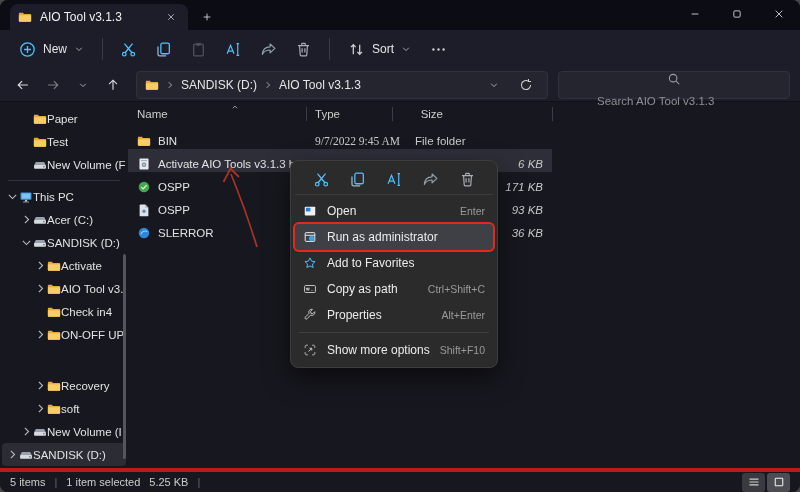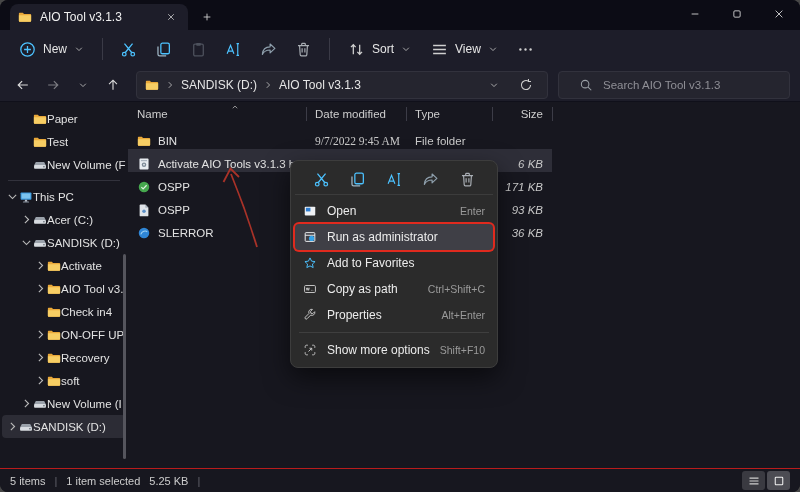--- a/index.html
+++ b/index.html
@@ -30,21 +30,21 @@
   .chev{display:inline-block;width:10px;height:10px;}
   .chev svg{width:100%;height:100%;display:block;}
 
   
   .navbar{height:34px;background:#1d1d29;display:flex;align-items:center;padding:0 10px;gap:4px;border-bottom:1px solid #10101a;}
   .nbtn{width:26px;height:26px;display:flex;align-items:center;justify-content:center;border-radius:4px;}
   .nbtn.dim{opacity:.5;}
   .breadcrumb{flex:1;height:28px;background:#25252f;border:1px solid #32323d;border-radius:4px;display:flex;align-items:center;padding:0 8px;gap:6px;margin:0 6px;}
   .crumb{color:#e6e6e6;white-space:nowrap;}
   .bc-spacer{flex:1;}
-  .searchbox{width:232px;height:28px;background:#25252f;border:1px solid #32323d;border-radius:4px;display:flex;align-items:center;padding:0 20px;gap:8px;}
+  .searchbox{width:232px;height:28px;background:#25252f;border:1px solid #32323d;border-radius:4px;display:flex;align-items:center;padding:0 8px;gap:8px;flex-direction:column;}
   .searchbox input{flex:1;background:transparent;border:none;outline:none;color:#bdbdbd;font-size:11.5px;font-family:"Liberation Sans",sans-serif;}
   .searchbox input::placeholder{color:#8f8f96;}
 
   
   .app-body{display:flex;height:366px;background:#17171f;}
   .sidebar{width:128px;position:relative;padding-top:5px;overflow:hidden;flex:none;}
   .sb-item{height:23px;display:flex;align-items:center;gap:0;white-space:nowrap;font-size:11.5px;color:#e2e2e2;border-radius:4px;margin:0 2px;}
   .sb-item .chevslot{width:13px;height:13px;flex:none;display:flex;align-items:center;justify-content:center;}
   .sb-item .lbl{overflow:hidden;}
   .sb-item.sel{background:#2c2c35;}
@@ -78,21 +78,21 @@
   .ctx-item{height:26px;display:flex;align-items:center;gap:10px;padding:0 8px;border-radius:4px;font-size:12px;color:#ececec;position:relative;}
   .ctx-item .short{margin-left:auto;color:#9a9a9a;font-size:10.5px;}
   .ctx-item.hl{background:#3f3f46;}
   .ctx-item.red-box{box-shadow:0 0 0 2px var(--red,#e02a1e);}
   .ctx-div{height:1px;background:#3f3f3f;margin:4px 4px;}
 
   
   .arrow-overlay{position:absolute;inset:0;pointer-events:none;z-index:30;}
 
   
-  .statusbar{height:24px;border-top:1px solid #b91c1c;background:#17171f;display:flex;align-items:center;padding:0 10px;gap:9px;font-size:11px;color:#cdcdcd;}
+  .statusbar{height:24px;border-top:4px solid #b91c1c;background:#17171f;display:flex;align-items:center;padding:0 10px;gap:9px;font-size:11px;color:#cdcdcd;}
   .st-sep{color:#63636b;}
   .st-right{margin-left:auto;display:flex;gap:2px;}
   .vtoggle{width:23px;height:19px;display:flex;align-items:center;justify-content:center;border-radius:3px;background:#3a3a41;}
   .vtoggle.active{background:#4c4c53;}
 </style>
 </head>
 <body>
 
 <div class="window">
 
@@ -217,33 +217,20 @@
             <path d="M11 3.5v9M8.8 10.2L11 12.5l2.2-2.3" stroke="#cfcfcf" fill="none" stroke-width="1.2"></path>
           </svg>
         </span>
       <span>Sort</span>
       <span class="chev">
           <svg viewBox="0 0 16 16">
             <path d="M3.5 6l4.5 4.5L12.5 6" stroke="#b9b9b9" stroke-width="1.4" fill="none"></path>
           </svg>
         </span>
     </span>
-    <span class="tbtn">
-      <span class="ic s18">
-          <svg viewBox="0 0 16 16">
-            <path d="M2 4.2h12M2 8h12M2 11.8h12" stroke="#cfcfcf" stroke-width="1.5"></path>
-          </svg>
-        </span>
-      <span>View</span>
-      <span class="chev">
-          <svg viewBox="0 0 16 16">
-            <path d="M3.5 6l4.5 4.5L12.5 6" stroke="#b9b9b9" stroke-width="1.4" fill="none"></path>
-          </svg>
-        </span>
-    </span>
     <span class="tbtn icon-only">
         <span class="ic s18">
           <svg viewBox="0 0 16 16">
             <circle cx="3.2" cy="8" r="1.1" fill="#cfcfcf"></circle>
             <circle cx="8" cy="8" r="1.1" fill="#cfcfcf"></circle>
             <circle cx="12.8" cy="8" r="1.1" fill="#cfcfcf"></circle>
           </svg>
         </span>
       </span>
   </div>
@@ -450,21 +437,21 @@
               </svg>
             </span>
             <span class="ic s14">
               <svg viewBox="0 0 16 16">
                 <path fill="#e9a839" d="M1 4.2c0-.6.5-1.1 1.1-1.1h3.4l1.4 1.4h7c.6 0 1.1.5 1.1 1.1v6.8c0 .6-.5 1.1-1.1 1.1H2.1c-.6 0-1.1-.5-1.1-1.1z"></path>
                 <path fill="#f7ce64" d="M1 6.1h14v6.3c0 .6-.5 1.1-1.1 1.1H2.1c-.6 0-1.1-.5-1.1-1.1z"></path>
               </svg>
             </span>
             <span class="lbl">ON-OFF UPD</span>
           </div>
-          <div class="sb-item" style="padding-left: 32px;">
+          <div class="sb-item" style="padding-left: 32px; margin-top: 28px;">
             <span class="chevslot">
               <svg viewBox="0 0 16 16">
                 <path d="M6 3.5l4.5 4.5L6 12.5" stroke="#b9b9b9" stroke-width="1.4" fill="none"></path>
               </svg>
             </span>
             <span class="ic s14">
               <svg viewBox="0 0 16 16">
                 <path fill="#e9a839" d="M1 4.2c0-.6.5-1.1 1.1-1.1h3.4l1.4 1.4h7c.6 0 1.1.5 1.1 1.1v6.8c0 .6-.5 1.1-1.1 1.1H2.1c-.6 0-1.1-.5-1.1-1.1z"></path>
                 <path fill="#f7ce64" d="M1 6.1h14v6.3c0 .6-.5 1.1-1.1 1.1H2.1c-.6 0-1.1-.5-1.1-1.1z"></path>
               </svg>
@@ -519,24 +506,20 @@
       <div class="sb-scroll"></div>
     </div>
     <div class="main">
       <div class="cols">
         <span class="col c-name">
           <span>Name</span>
           <span class="sort-caret"><svg viewBox="0 0 16 16">
                 <path d="M4.5 10L8 6.5 11.5 10" stroke="#b9b9b9" stroke-width="1.3" fill="none"></path>
               </svg></span>
         </span>
-        <span class="col c-date">
-            <span class="vline"></span>
-            <span>Date modified</span>
-          </span>
         <span class="col c-type">
             <span class="vline"></span>
             <span>Type</span>
           </span>
         <span class="col c-size">
             <span class="vline"></span>
             <span>Size</span>
           </span>
         <span class="endline"></span>
       </div>

